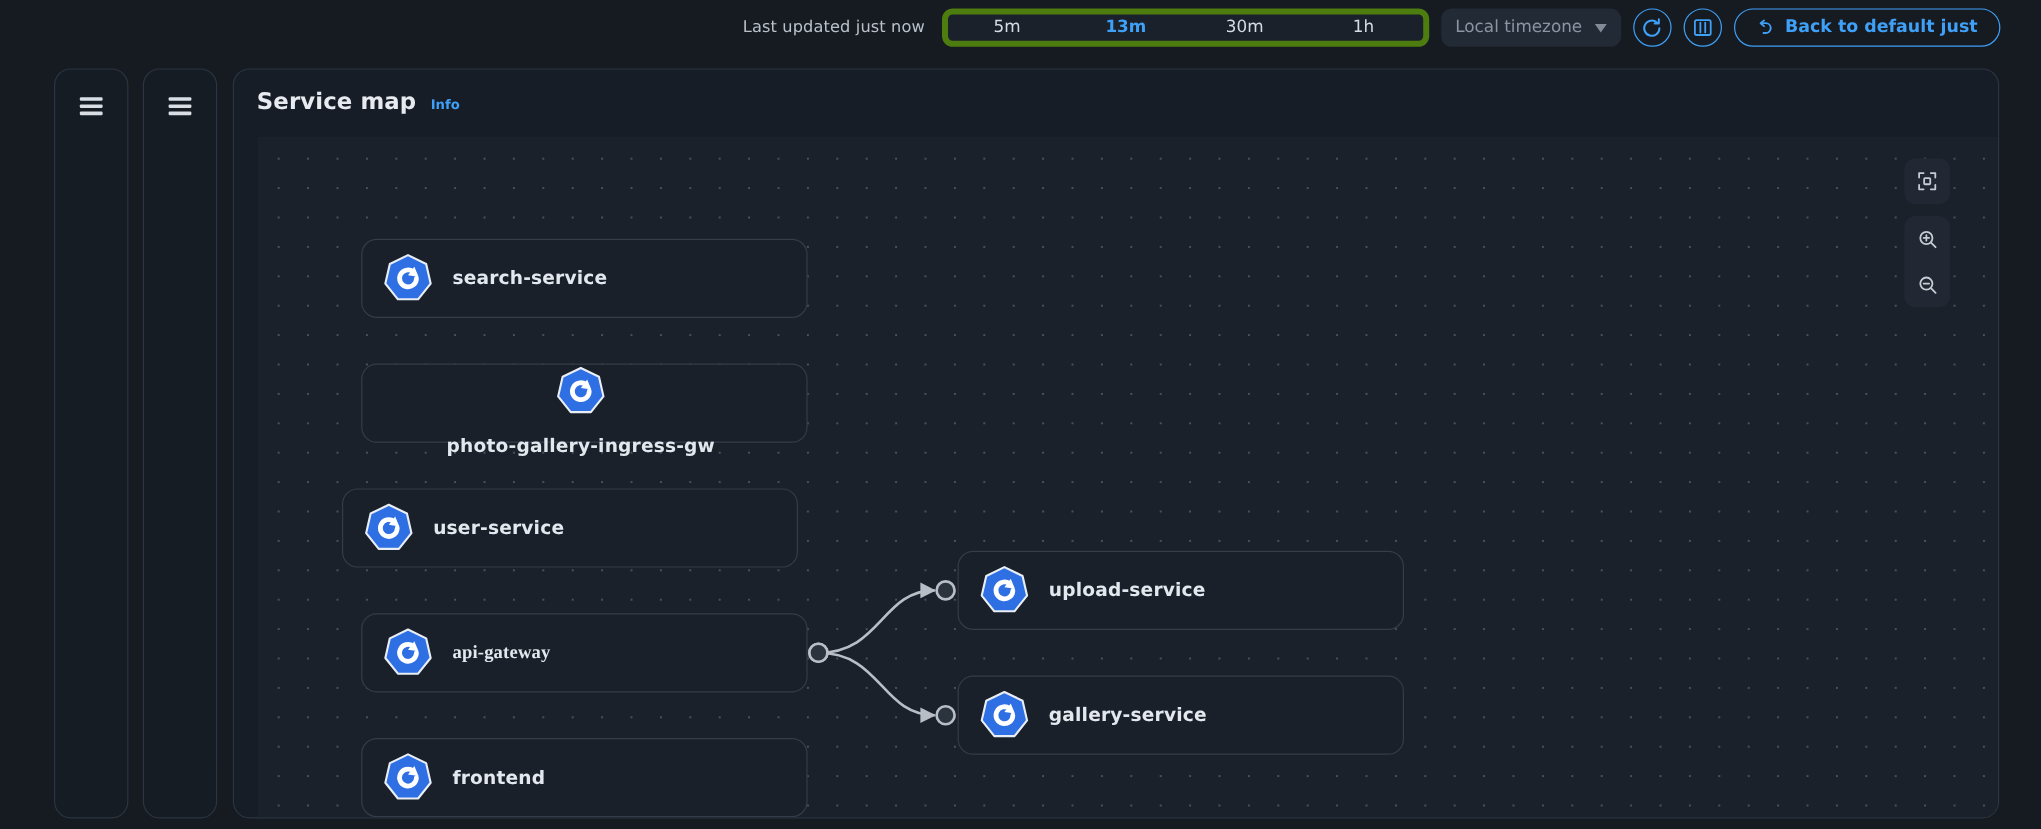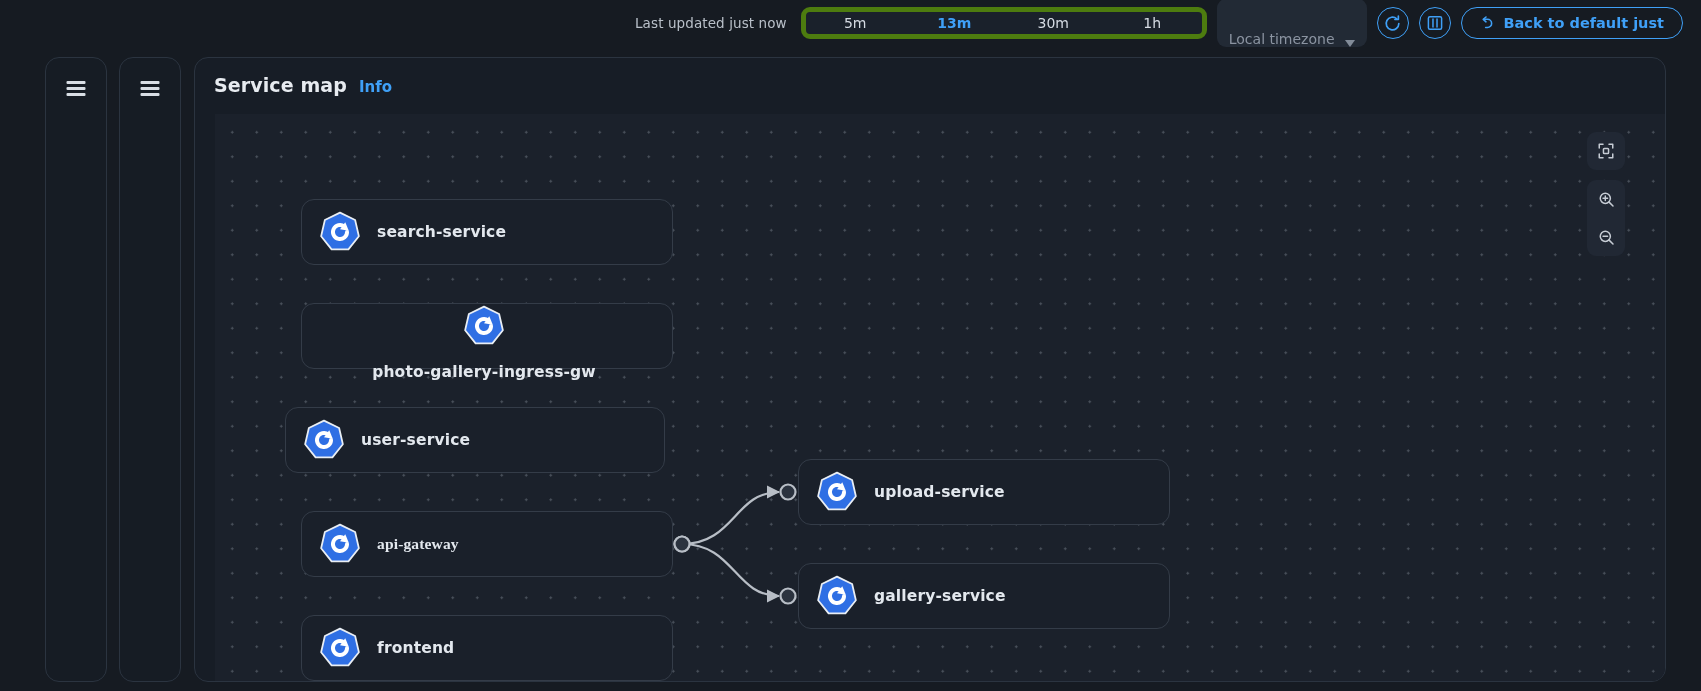--- a/index.html
+++ b/index.html
@@ -21,21 +21,21 @@
 
   
   .topbar {
     position: absolute;
     top: 0; left: 0;
     width: 1701px;
     height: 46px;
     display: flex;
     align-items: center;
     justify-content: flex-end;
-    padding-right: 18px;
+    padding-right: 34px;
     gap: 10px;
   }
 
   .last-updated {
     color: #b9c0c9;
     font-size: 13.5px;
     letter-spacing: .1px;
     white-space: nowrap;
     margin-right: 4px;
   }
@@ -59,27 +59,27 @@
     font-size: 14px;
     font-weight: 400;
     background: transparent;
     border: none;
     cursor: pointer;
     font-family: inherit;
   }
   .range-btn.active { color: #3fa0f7; font-weight: 700; }
 
   .tz-select {
-    height: 48px;
+    height: 32px;
     min-width: 140px;
     background: #222a35;
     border: none;
     border-radius: 9px;
     display: flex;
-    align-items: flex-end;
+    align-items: center;
     gap: 10px;
     padding: 0 12px;
     color: #8b94a1;
     font-size: 14px;
     cursor: pointer;
   }
   .caret {
     width: 0; height: 0;
     border-left: 5.5px solid transparent;
     border-right: 5.5px solid transparent;
@@ -165,21 +165,21 @@
     text-align: center;
   }
   .panel-title {
     color: #e7ebf0;
     font-size: 19px;
     font-weight: 700;
     letter-spacing: .1px;
   }
   .panel-info {
     color: #3fa0f7;
-    font-size: 15px;
+    font-size: 11px;
     font-weight: 700;
     cursor: pointer;
   }
 
   
   #map-canvas {
     position: absolute;
     left: 20px;
     top: 56px;
     right: 0;

